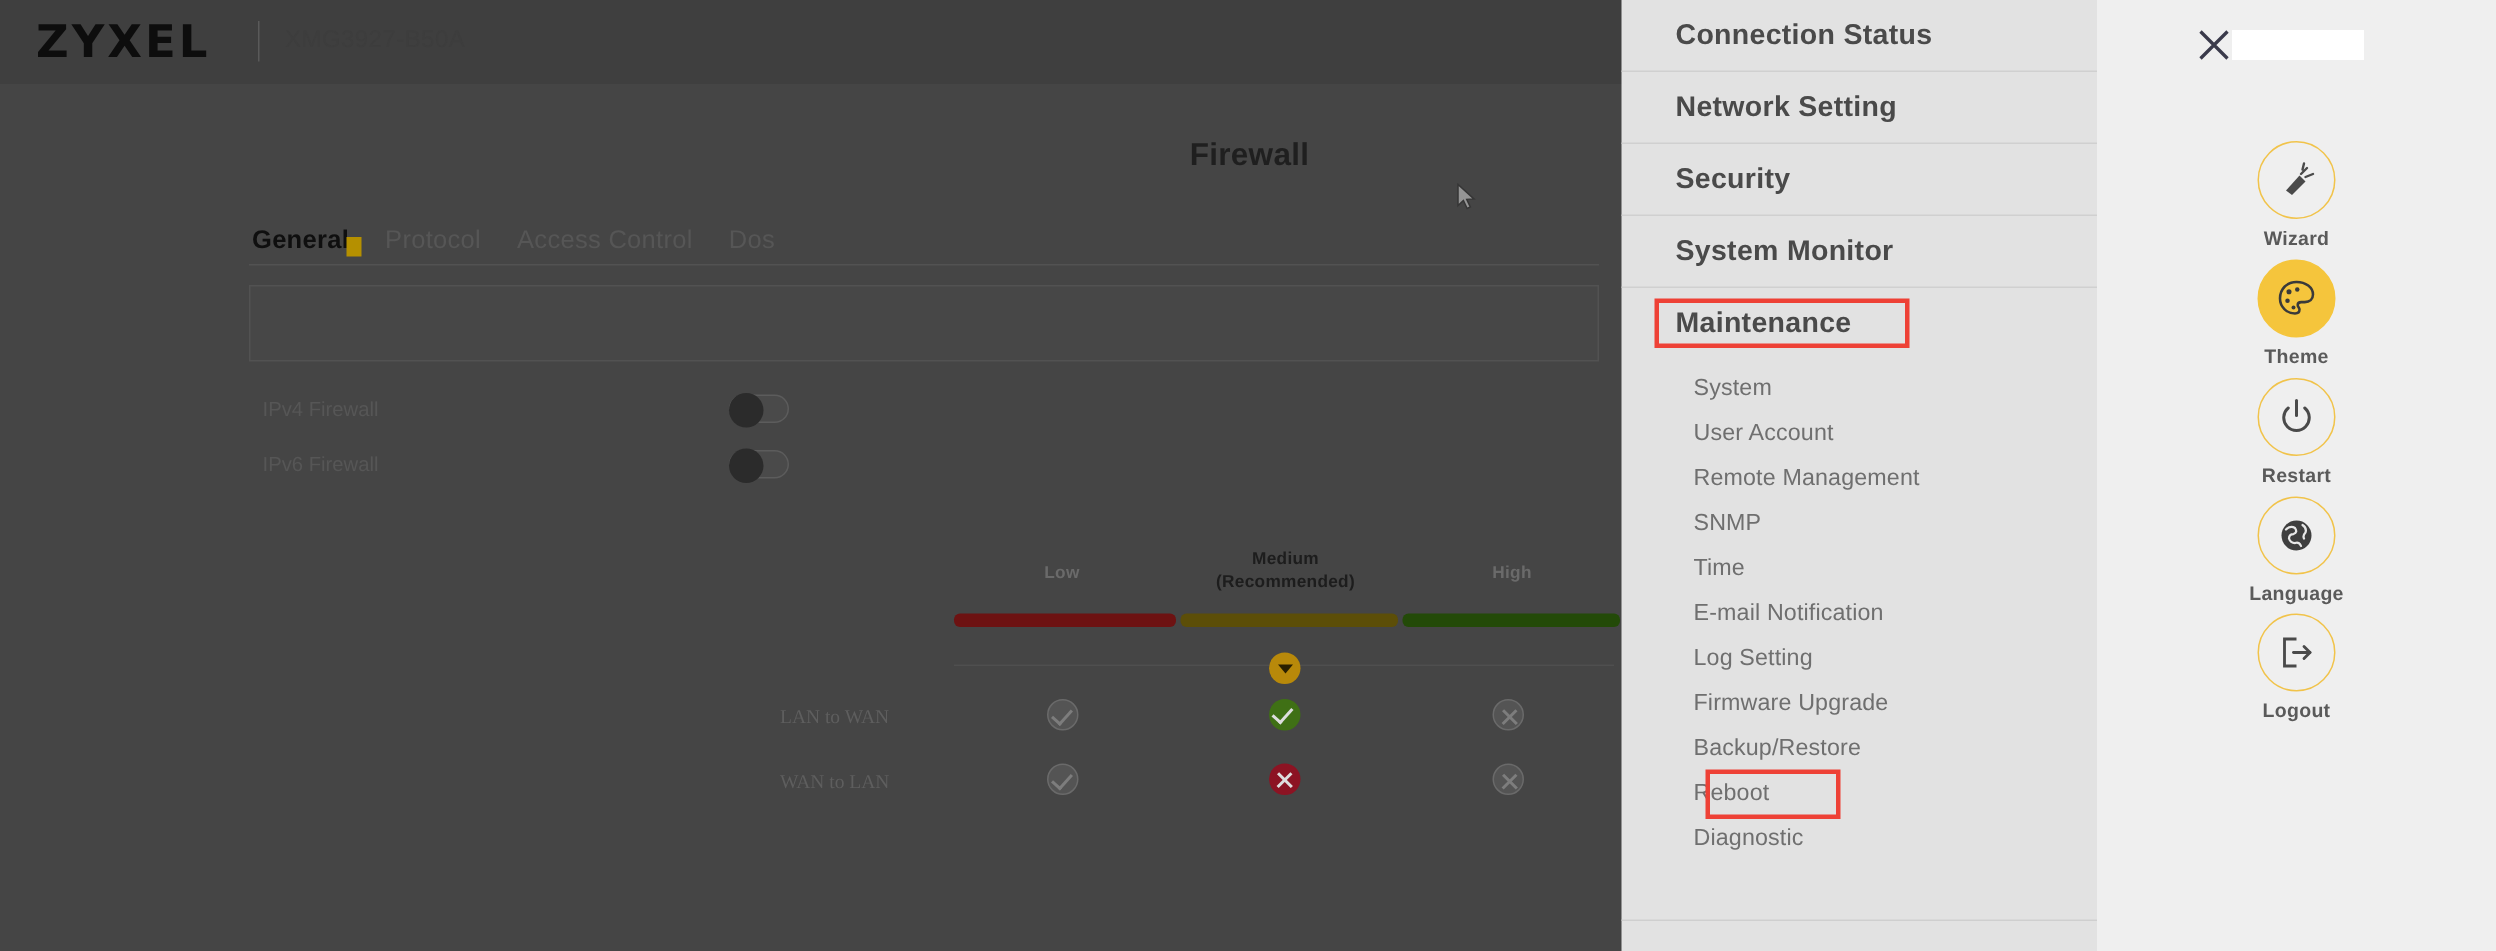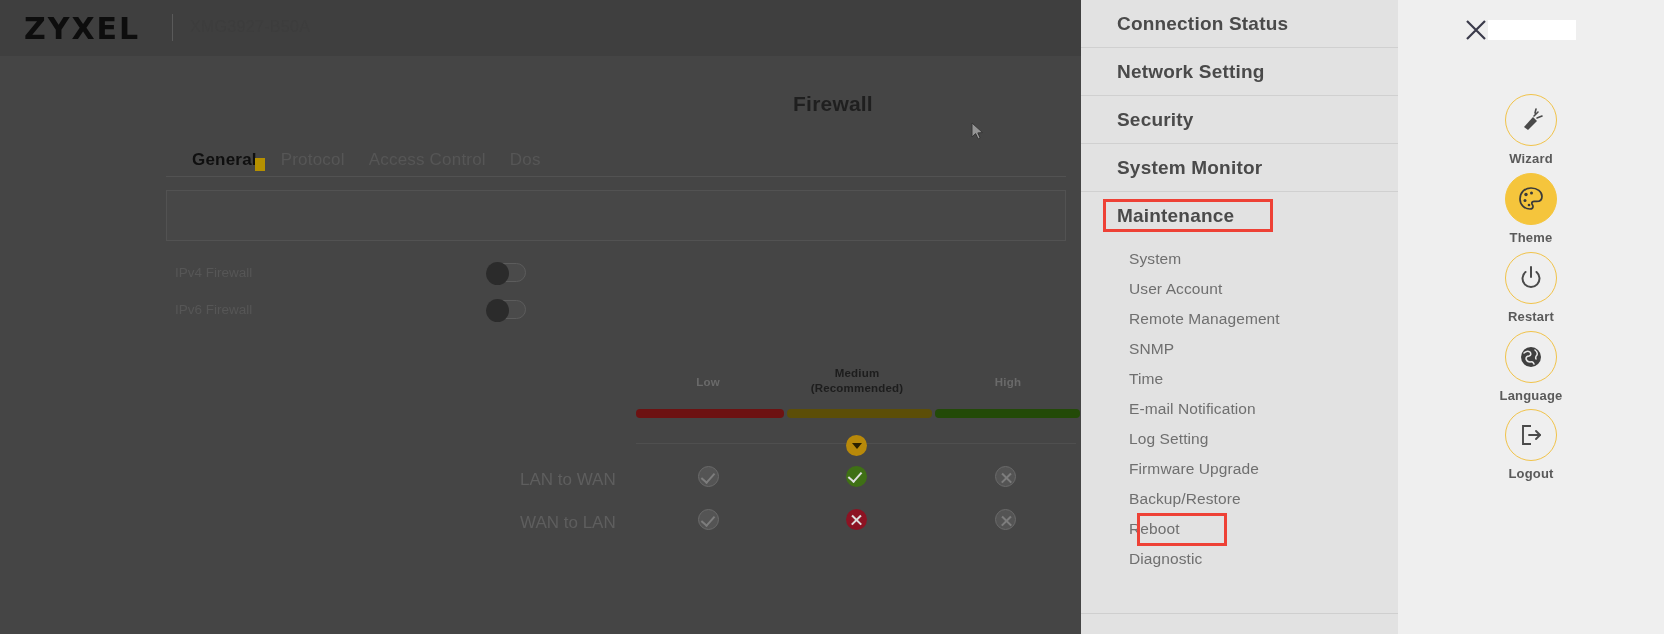--- a/index.html
+++ b/index.html
@@ -34,21 +34,21 @@
     font-size: 16px; color: #3d3d3d; letter-spacing: .3px;
   }
 
   .page-title {
     position: absolute; left: 0; top: 92px; width: 1570px;
     text-align: center; font-size: 21px; font-weight: 600;
     color: #1f1f1f; letter-spacing: .2px; margin-left: 48px;
   }
 
   
-  .tabs { position: absolute; left: 168px; top: 150px; display: flex; align-items: flex-end; gap: 0; margin-left: 24px; }
+  .tabs { position: absolute; left: 168px; top: 150px; display: flex; align-items: flex-end; gap: 0; }
   .tab {
     font-size: 17px; color: #565656; padding: 0 14px 6px 0;
     margin-right: 10px; white-space: nowrap; letter-spacing: .2px;
   }
   .tab.active { color: #0f0f0f; font-weight: 700; position: relative; }
   .tab.active::after {
     content: ""; position: absolute; right: 6px; bottom: 5px;
     width: 10px; height: 13px; background: #b59000;
   }
   .tabs-rule {
@@ -90,21 +90,21 @@
   .marker {
     position: absolute; left: 846px; top: 435px; width: 21px; height: 21px;
     border-radius: 50%; background: #b8890a;
   }
   .marker::after {
     content: ""; position: absolute; left: 5.5px; top: 8px;
     border-left: 5px solid transparent; border-right: 5px solid transparent;
     border-top: 6px solid #2a2000;
   }
 
-  .mrow-label { position: absolute; font-size: 17px; color: #5e5e5e; }
+  .mrow-label { position: absolute; font-size: 13px; color: #5e5e5e; font-family: Liberation Serif, serif; }
   .cell { position: absolute; width: 21px; height: 21px; border-radius: 50%; }
   .cell.gray   { background: #545454; border: 1px solid #6a6a6a; }
   .cell.green  { background: #3f7015; }
   .cell.red    { background: #8c1323; }
   .cell .chk {
     position: absolute; left: 5px; top: 3px; width: 8px; height: 13px;
     border-right: 2.4px solid #dedede; border-bottom: 2.4px solid #dedede;
     transform: rotate(42deg);
   }
   .cell.gray .chk { border-color: #7d7d7d; }

